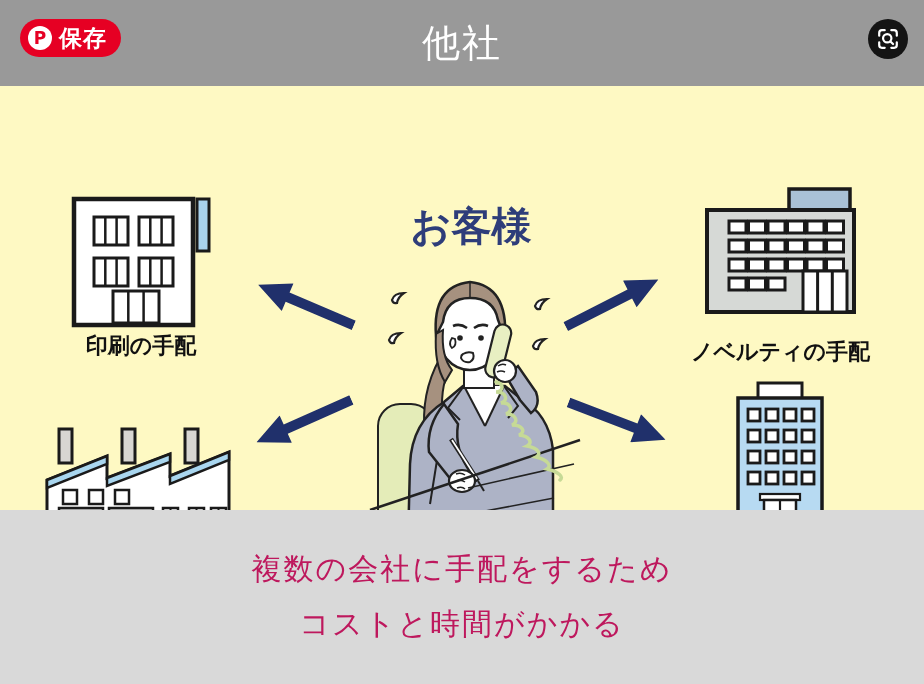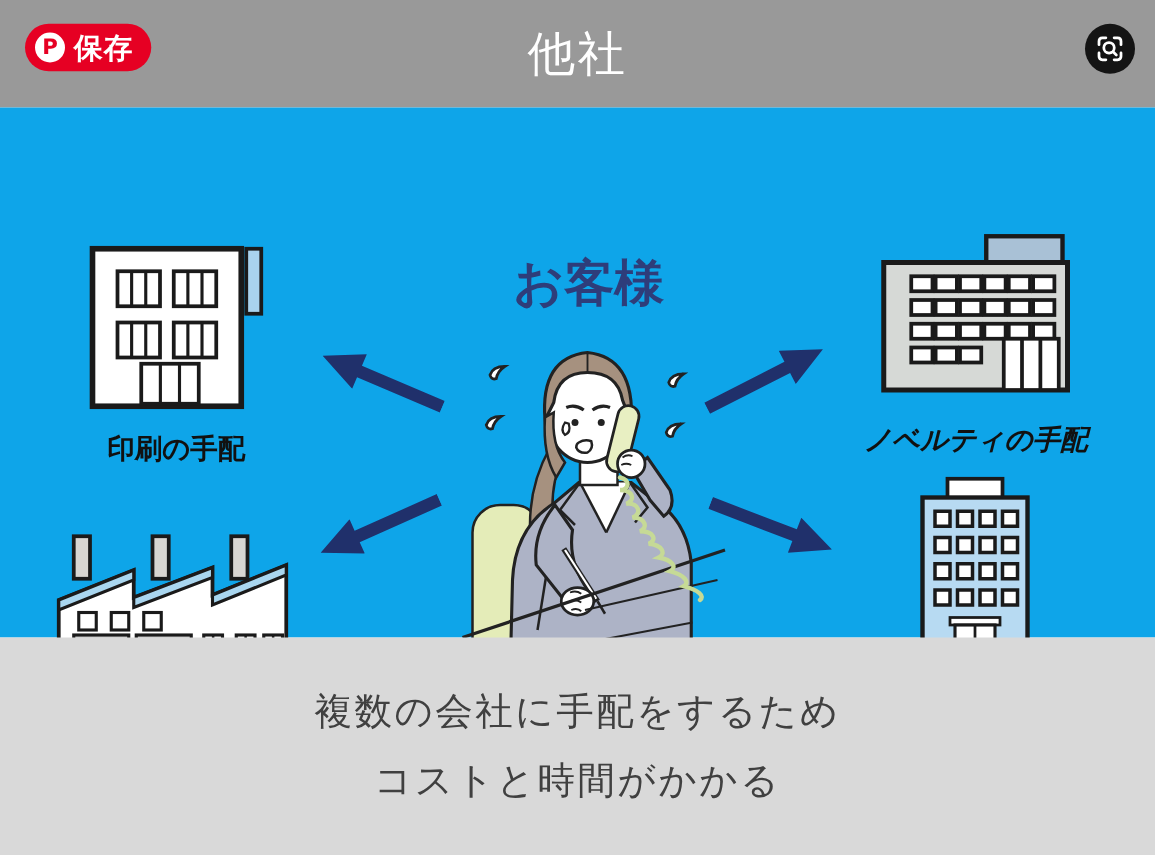--- a/index.html
+++ b/index.html
@@ -17,47 +17,47 @@
               font-size:17px; font-family:"DejaVu Sans",sans-serif; }
   .save-label { color:#fff; font-size:23px; font-weight:bold; letter-spacing:1px; }
   .page-title { position:absolute; left:0; top:0; width:100%; height:86px; display:flex;
                 align-items:center; justify-content:center; color:#ffffff; font-size:38px;
                 font-weight:400; letter-spacing:2px; }
   .lens-btn { position:absolute; right:16px; top:19px; width:40px; height:40px; border-radius:50%;
               background:#141414; border:none; display:flex; align-items:center; justify-content:center;
               cursor:pointer; }
 
   
-  .main { position:absolute; left:0; top:86px; width:924px; height:424px; background:#0ea5e9; }
+  .main { position:absolute; left:0; top:86px; width:924px; height:424px; background:#fef9c3; }
   .node { position:absolute; display:flex; flex-direction:column; align-items:center; }
   .node-label { font-size:22px; font-weight:bold; color:#111; white-space:nowrap; }
   .node-tl { left:31px;  top:108px; width:220px; }
   .node-tr { left:650px; top:100px; width:261px; }
   .node-bl { left:17px;  top:340px; width:241px; }
   .node-br { left:650px; top:295px; width:260px; }
-  .node-tl .node-label { margin-top:16px; }
-  .node-tr .node-label { margin-top:21px;font-style:italic; }
+  .node-tl .node-label { margin-top:3px; }
+  .node-tr .node-label { margin-top:21px; }
   .node-bl .node-label { margin-top:18px; }
   .node-br .node-label { margin-top:7px; }
 
   .center-label { position:absolute; left:471px; top:113px; transform:translateX(-50%);
                   font-size:40px; font-weight:800; color:#2e3d7a; white-space:nowrap; }
 
   .arrow { position:absolute; width:104px; height:30px; }
   .arrow-tl { left:254px; top:204px; transform:rotate(203deg); }
   .arrow-tr { left:560px; top:202px; transform:rotate(-27deg); }
   .arrow-bl { left:252px; top:320px; transform:rotate(156deg); }
   .arrow-br { left:565px; top:320px; transform:rotate(21deg); }
 
   .illustration { position:absolute; left:368px; top:188px; width:225px; height:272px; }
 
   
   .footer { position:absolute; left:0; top:510px; width:924px; height:174px; background:#d9d9d9;
             display:flex; flex-direction:column; align-items:center; justify-content:center; gap:14px; }
-  .footer-line { font-size:30px; font-weight:500; color:#404040; letter-spacing:2px; }
+  .footer-line { font-size:30px; font-weight:500; color:#be185d; letter-spacing:2px; }
 </style>
 </head>
 <body>
 
 <div class="page">
 
   <div class="header">
     <button class="save-btn">
       <span class="p-circle">P</span>
       <span class="save-label">保存</span>

